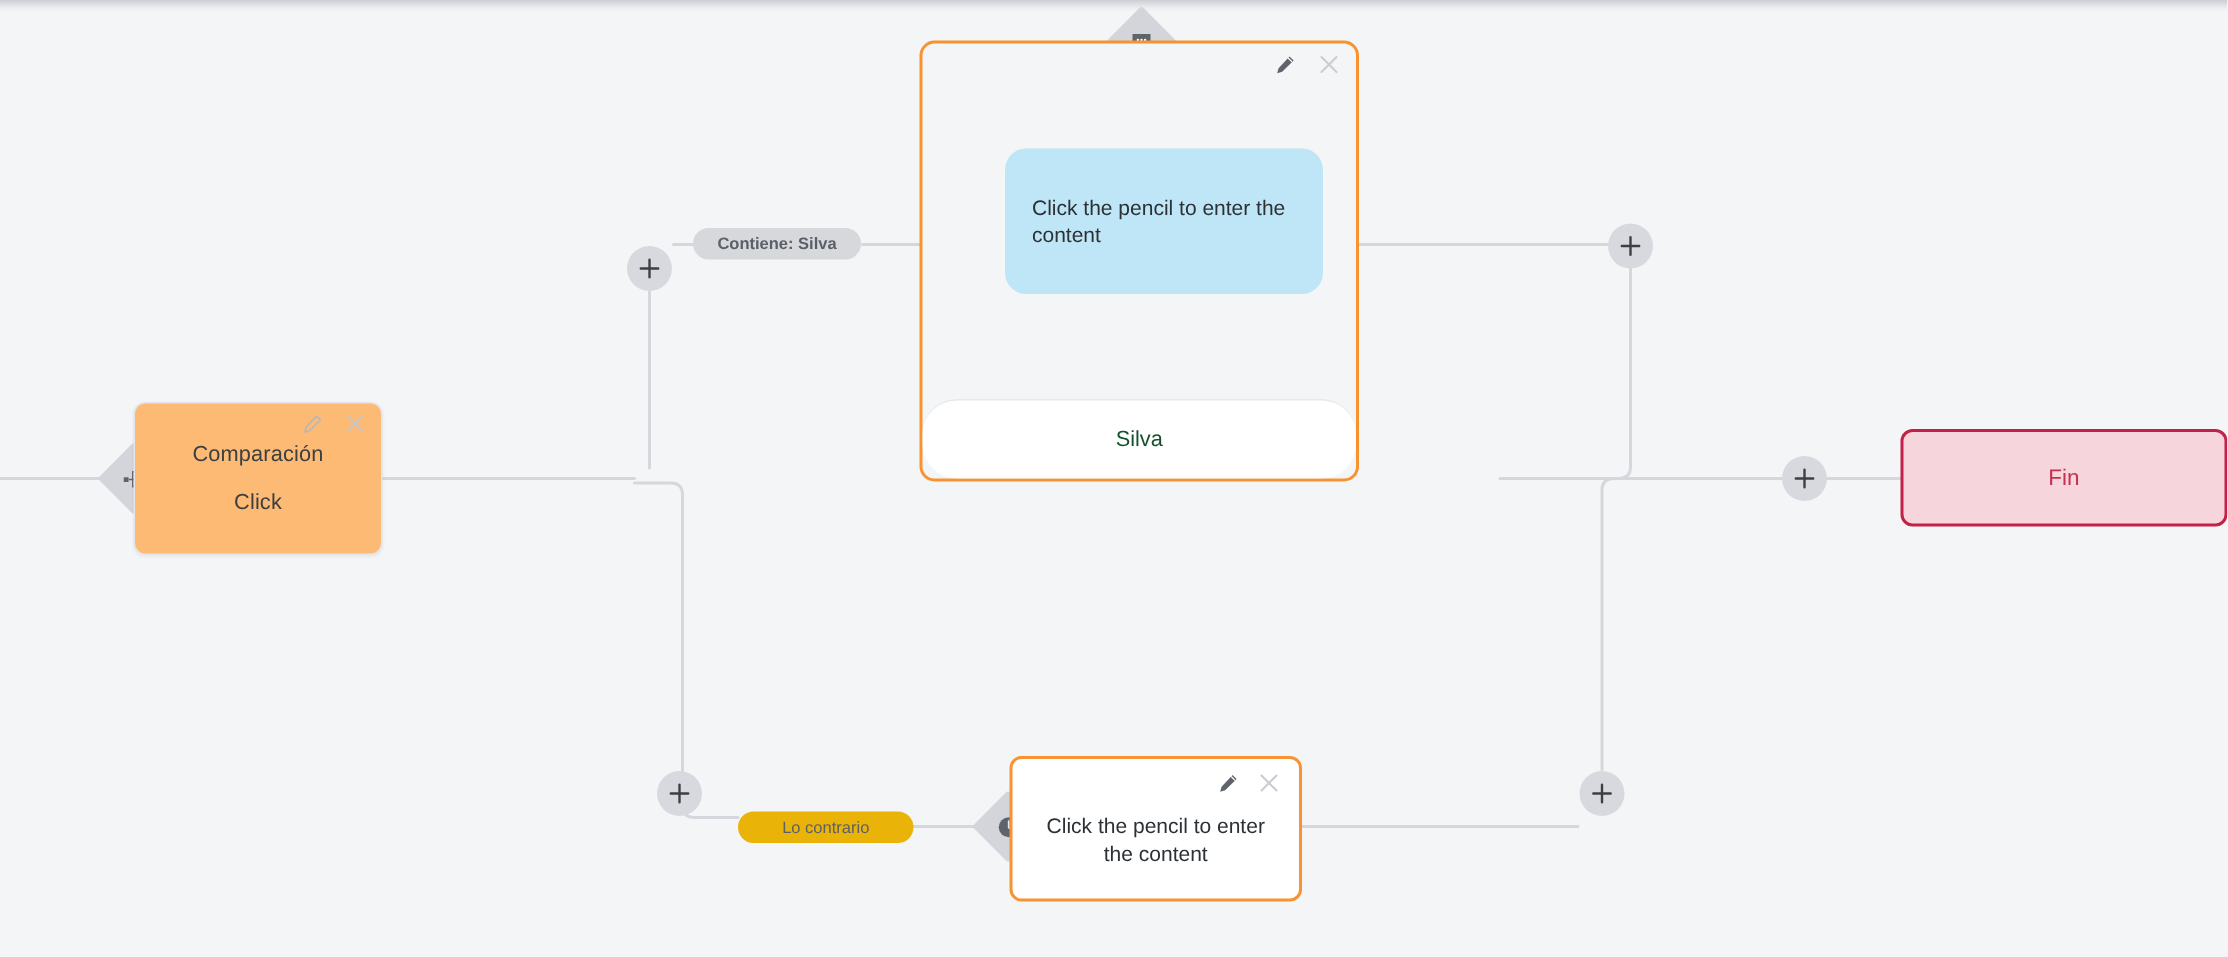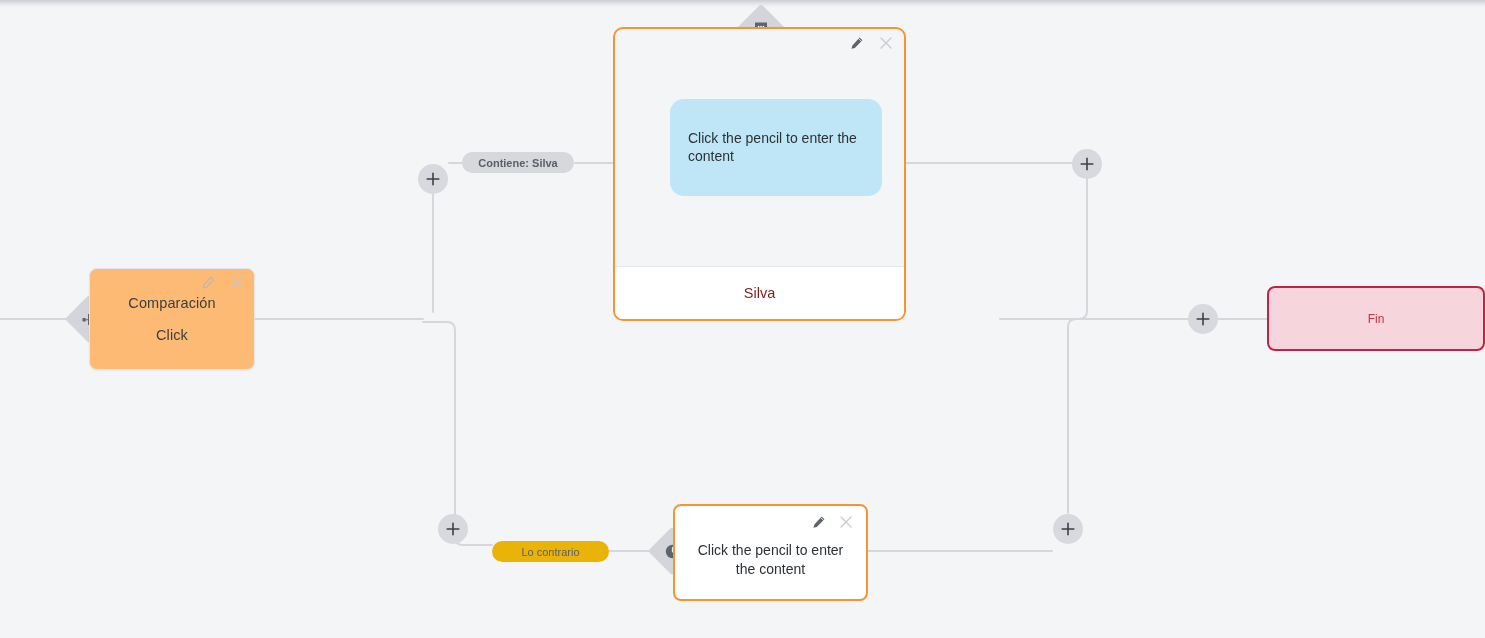--- a/index.html
+++ b/index.html
@@ -170,21 +170,22 @@
   }
   .msg-footer {
     flex: 0 0 auto;
     height: 52px;
     background: #ffffff;
     border-top: 1px solid #e6e8eb;
     display: flex;
     align-items: center;
     justify-content: center;
     font-size: 14.5px;
-    color: #7f1d1d;
+    color: #14532d;
+    border-radius: 23px;
   }
 
   
   .node-wait {
     left: 673px;
     top: 504px;
     width: 195px;
     height: 97px;
     border: 2px solid #f79331;
     border-radius: 8px;
@@ -209,21 +210,21 @@
     top: 286px;
     width: 218px;
     height: 65px;
     border: 2px solid #c32148;
     border-radius: 8px;
     background: #f6d6dc;
     display: flex;
     align-items: center;
     justify-content: center;
     color: #c4314f;
-    font-size: 12px;
+    font-size: 15px;
   }
 
   
   .edge-label {
     position: absolute;
     display: flex;
     align-items: center;
     justify-content: center;
     border-radius: 11px;
     font-size: 11px;

